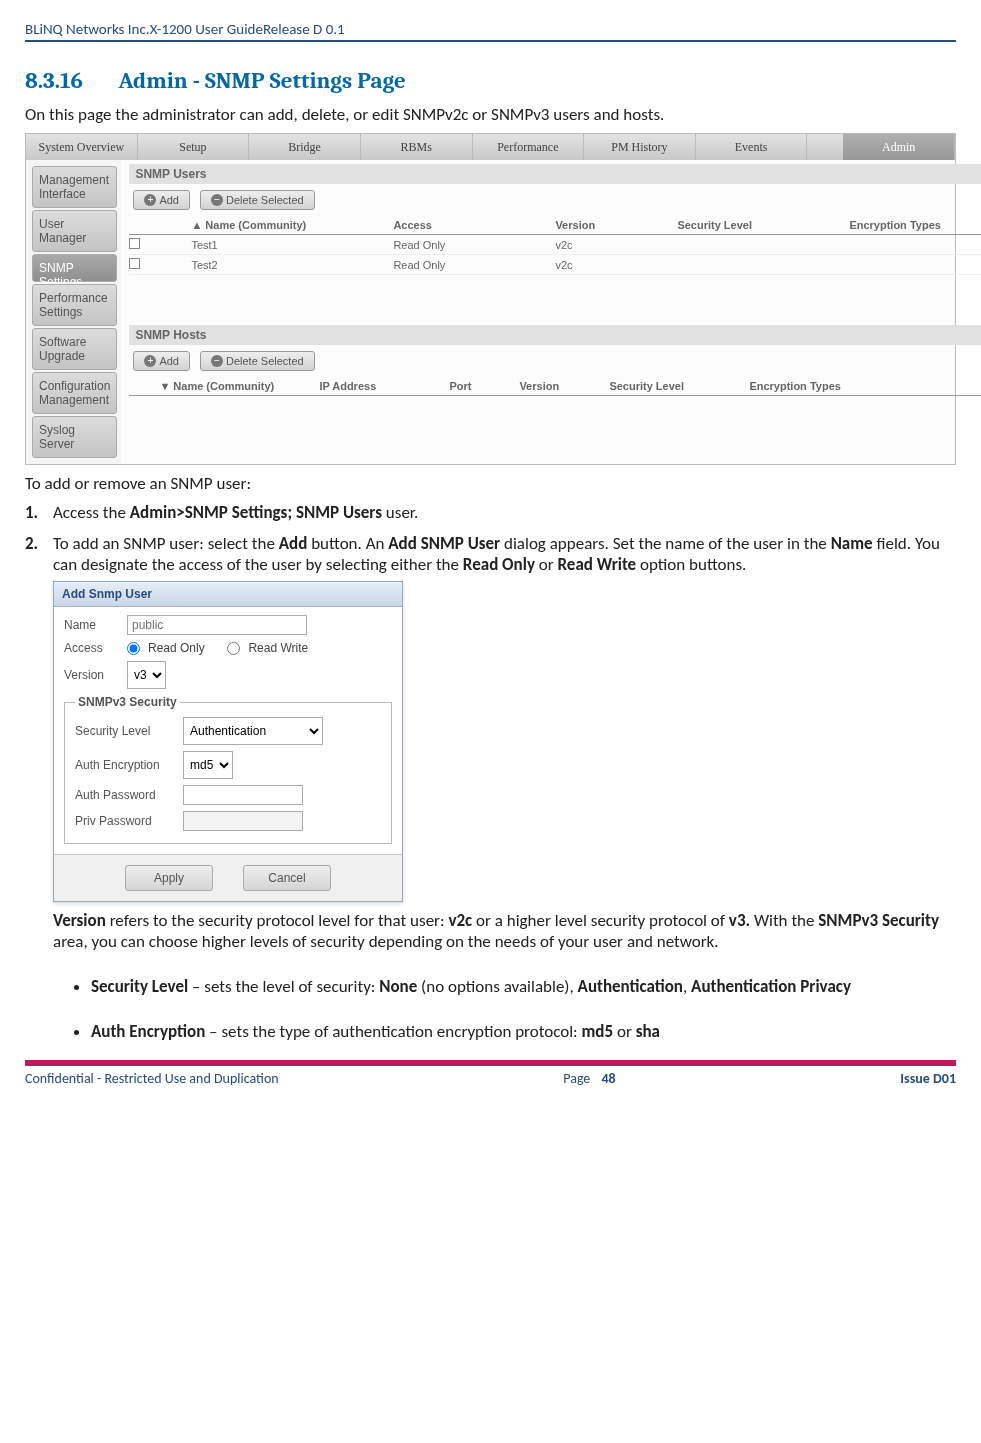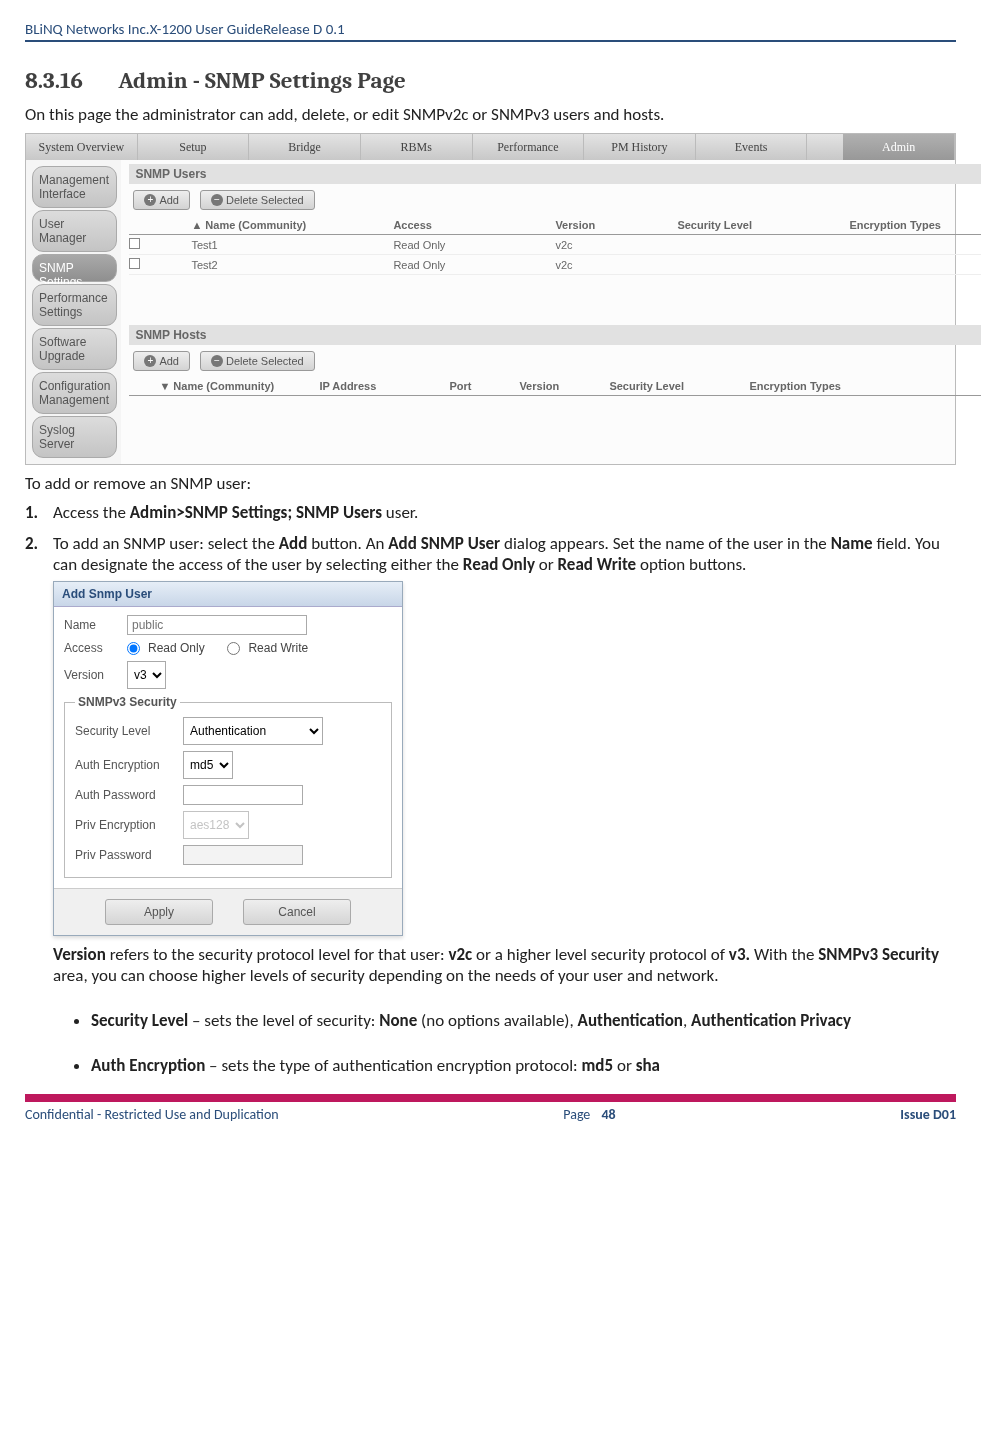--- a/index.html
+++ b/index.html
@@ -7,30 +7,30 @@
     font-family: Calibri, Arial, sans-serif;
     background: #fff;
     color: #333;
     width: 981px;
     margin: 0 auto;
     padding: 20px 25px;
     font-size: 15px;
   }
   .hdr-line { border-bottom: 2px solid #2a4d7a; margin-bottom: 25px; padding-bottom: 2px; }
   .hdr-row { display: flex; color: #2a4d7a; font-size: 15px; }
-  h2.section-title { color: #404040; font-family: Cambria, Georgia, serif; font-size: 23px; font-weight: bold; margin: 20px 0 10px; }
+  h2.section-title { color: #0369a1; font-family: Cambria, Georgia, serif; font-size: 23px; font-weight: bold; margin: 20px 0 10px; }
   .intro { font-size: 17px; color: #222; margin-bottom: 8px; }
   
   .shot1 { border: 1px solid #bbb; background: #fcfcfc; width: 100%; margin-bottom: 8px; font-family: Arial, sans-serif; font-size: 12px; color: #555; }
   .shot1-tabs { display: flex; background: linear-gradient(#e3e3e3,#c8c8c8); height: 26px; }
   .shot1-tabs > div { flex: 1; text-align: center; line-height: 26px; border-right: 1px solid #bbb; color: #444; font-family: Liberation Serif, serif; }
   .shot1-tabs > div.active { background: linear-gradient(#b0b0b0,#989898); color: #fff; margin-left: 36px; }
   .shot1-body { display: flex; }
   .shot1-side { width: 147px; display: flex; flex-direction: column; gap: 2px; padding: 6px 4px 6px 6px; background: #f5f5f5; }
-  .shot1-side > div { background: linear-gradient(#dcdcdc,#c4c4c4); border: 1px solid #aaa; border-radius: 11px; padding: 6px 6px; color: #555; font-size: 12px; }
+  .shot1-side > div { background: linear-gradient(#dcdcdc,#c4c4c4); border: 1px solid #aaa; border-radius: 3px; padding: 6px 6px; color: #555; font-size: 12px; }
   .shot1-side > div.sel { background: linear-gradient(#a9a9a9,#8f8f8f); color: #fff; }
   .shot1-main { flex: 1; padding: 4px 8px 20px; }
   .panel-title { background: #e1e1e1; padding: 3px 6px; font-weight: bold; color: #666; }
   .btnbar { display: flex; gap: 10px; padding: 6px 4px; }
   .minibtn { background: linear-gradient(#eee,#d3d3d3); border: 1px solid #999; border-radius: 3px; padding: 3px 10px; font-size: 11px; display: inline-flex; align-items: center; gap: 3px; color: #555; }
   .circ { display:inline-flex; width:12px; height:12px; border-radius:50%; background:#777; color:#fff; font-size:10px; align-items:center; justify-content:center; line-height:1;}
   .thead1, .trow1 { display: grid; grid-template-columns: 30px 170px 130px 90px 140px 180px 40px; font-size: 11px; color: #666; padding: 3px 0; gap: 32px; }
   .thead1 { border-bottom: 1px solid #999; font-weight: bold; }
   .thead2 { display: grid; grid-template-columns: 30px 160px 130px 70px 90px 140px 150px; font-size: 11px; color: #666; padding: 3px 0; border-bottom: 1px solid #999; font-weight: bold; }
   .trow1 { border-bottom: 1px solid #eee; align-items: center; }
@@ -46,25 +46,25 @@
   .dlg-body { padding: 8px 10px 10px; background:#fff; }
   .frow { display:flex; align-items:center; gap:8px; margin-bottom:6px; }
   .frow label.l1 { width:55px; color:#555;}
   .tin { border:1px solid #aaa; height:20px; padding:1px 4px; font-size:12px; color:#999; flex:1; max-width:180px;}
   .sel { border:1px solid #aaa; height:28px; font-size:12px; padding:0 2px; background:#fff;}
   fieldset.fs { border:1px solid #bbb; padding:8px 10px 6px; margin-top:2px;}
   fieldset.fs legend { font-weight:bold; color:#555; font-size:12px; padding:0 3px;}
   .frow2 { display:flex; align-items:center; gap:8px; margin-bottom:6px;}
   .frow2 label { width:100px; color:#555;}
   .dlg-foot { background:#f0f0f0; border-top:1px solid #ccc; padding:10px; display:flex; justify-content:center; gap:30px;}
-  .dbtn { width:108px; padding:5px 0; background:linear-gradient(#eee,#d5d5d5); border:1px solid #aaa; border-radius:3px; text-align:center; color:#555;}
+  .dbtn { width:88px; padding:5px 0; background:linear-gradient(#eee,#d5d5d5); border:1px solid #aaa; border-radius:3px; text-align:center; color:#555;}
   .para { font-size:17px; margin:4px 0 10px; }
   ul.bul { list-style: disc; padding-left: 38px; margin:4px 0; }
   ul.bul > li { font-size:17px; margin-bottom:6px;margin-top:24px; }
-  .footer-line { border-top:8px solid #be185d; margin-top:18px; padding-top:4px;}
+  .footer-line { border-top:6px solid #be185d; margin-top:18px; padding-top:4px;}
   .footer-row { display:flex; justify-content:space-between; color:#2a4d7a; font-size:14px;}
   .footer-row .pg b { color:#2a4d7a;margin-left:8px;}
   input[type=radio]{margin:0;}
 </style>
 </head>
 <body>
 
 <div class="hdr-line">
   <div class="hdr-row">
     <span>BLiNQ Networks Inc.</span>
@@ -201,24 +201,20 @@
           </div>
           <div class="frow2">
             <label>Auth Encryption</label>
             <select class="sel"><option>md5</option></select>
           </div>
           <div class="frow2">
             <label>Auth Password</label>
             <input class="tin" style="max-width: 120px;">
           </div>
           <div class="frow2">
-            <label>Priv Encryption</label>
-            <select class="sel" disabled="" style="color:#aaa;"><option>aes128</option></select>
-          </div>
-          <div class="frow2">
             <label>Priv Password</label>
             <input class="tin" style="max-width: 120px; background: rgb(243, 243, 243);" disabled="">
           </div>
         </fieldset>
       </div>
       <div class="dlg-foot">
         <div class="dbtn">Apply</div>
         <div class="dbtn">Cancel</div>
       </div>
     </div>

